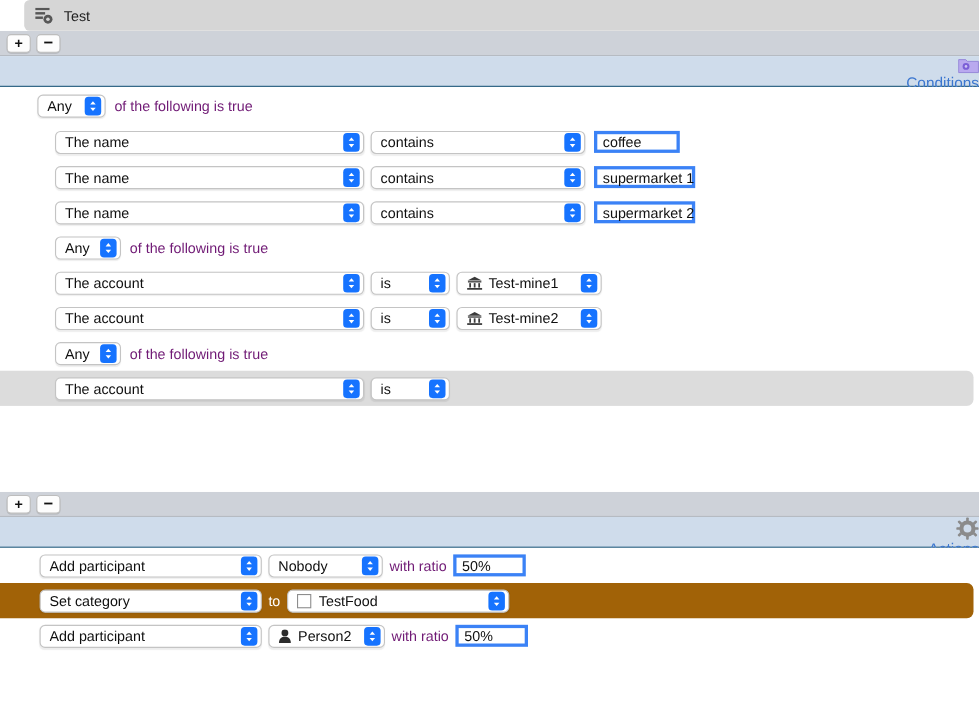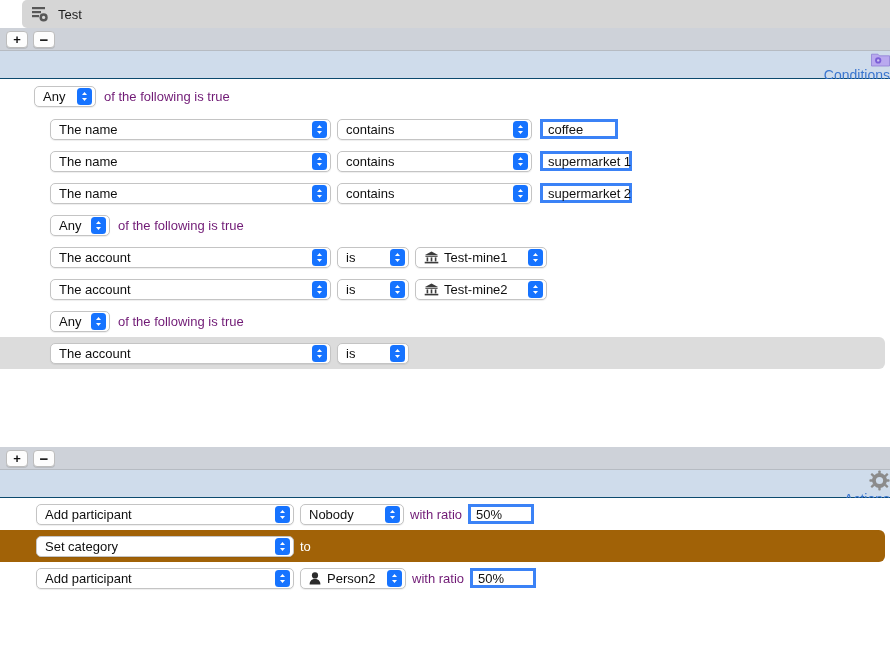--- a/index.html
+++ b/index.html
@@ -155,21 +155,21 @@
     justify-content: center;
   }
   .chev svg { display:block; }
 
   .popup.w-crit { width: 281px; }
   .popup.w-op   { width: 195px; }
   .popup.w-anysm{ width: 60px; }
   .popup.w-anylg{ width: 62px; }
   .popup.w-is   { width: 72px; }
   .popup.w-acct { width: 132px; }
-  .popup.w-act  { width: 258px; gap: 16px; }
+  .popup.w-act  { width: 202px; gap: 16px; }
   .popup.w-nobody { width: 104px; }
   .popup.w-person { width: 106px; }
   .popup.w-cat  { width: 202px; }
 
   .bank-icon { width: 15px; height: 13px; margin-right: 5px; flex:0 0 auto;}
   .person-icon { width: 12px; height: 13px; margin-right: 6px; flex:0 0 auto;}
   .swatch {
     width: 13px; height: 13px;
     border: 1px solid #8d8d8d;
     background: #ffffff;
@@ -500,20 +500,30 @@
     <div class="popup w-act">
       <span class="ptext">Set category</span>
       <span class="chev">
           <svg width="9" height="11" viewBox="0 0 9 11">
             <path d="M4.5 1 L7 4 H2 Z" fill="#fff"></path>
             <path d="M4.5 10 L7 7 H2 Z" fill="#fff"></path>
           </svg>
         </span>
     </div>
     <span class="plain ml6 mr6">to</span>
+    <div class="popup w-cat">
+      <span class="swatch"></span>
+      <span class="ptext">TestFood</span>
+      <span class="chev">
+          <svg width="9" height="11" viewBox="0 0 9 11">
+            <path d="M4.5 1 L7 4 H2 Z" fill="#fff"></path>
+            <path d="M4.5 10 L7 7 H2 Z" fill="#fff"></path>
+          </svg>
+        </span>
+    </div>
   </div>
 
   <div class="row" style="padding-left:36px;">
     <div class="popup w-act">
       <span class="ptext">Add participant</span>
       <span class="chev">
           <svg width="9" height="11" viewBox="0 0 9 11">
             <path d="M4.5 1 L7 4 H2 Z" fill="#fff"></path>
             <path d="M4.5 10 L7 7 H2 Z" fill="#fff"></path>
           </svg>

